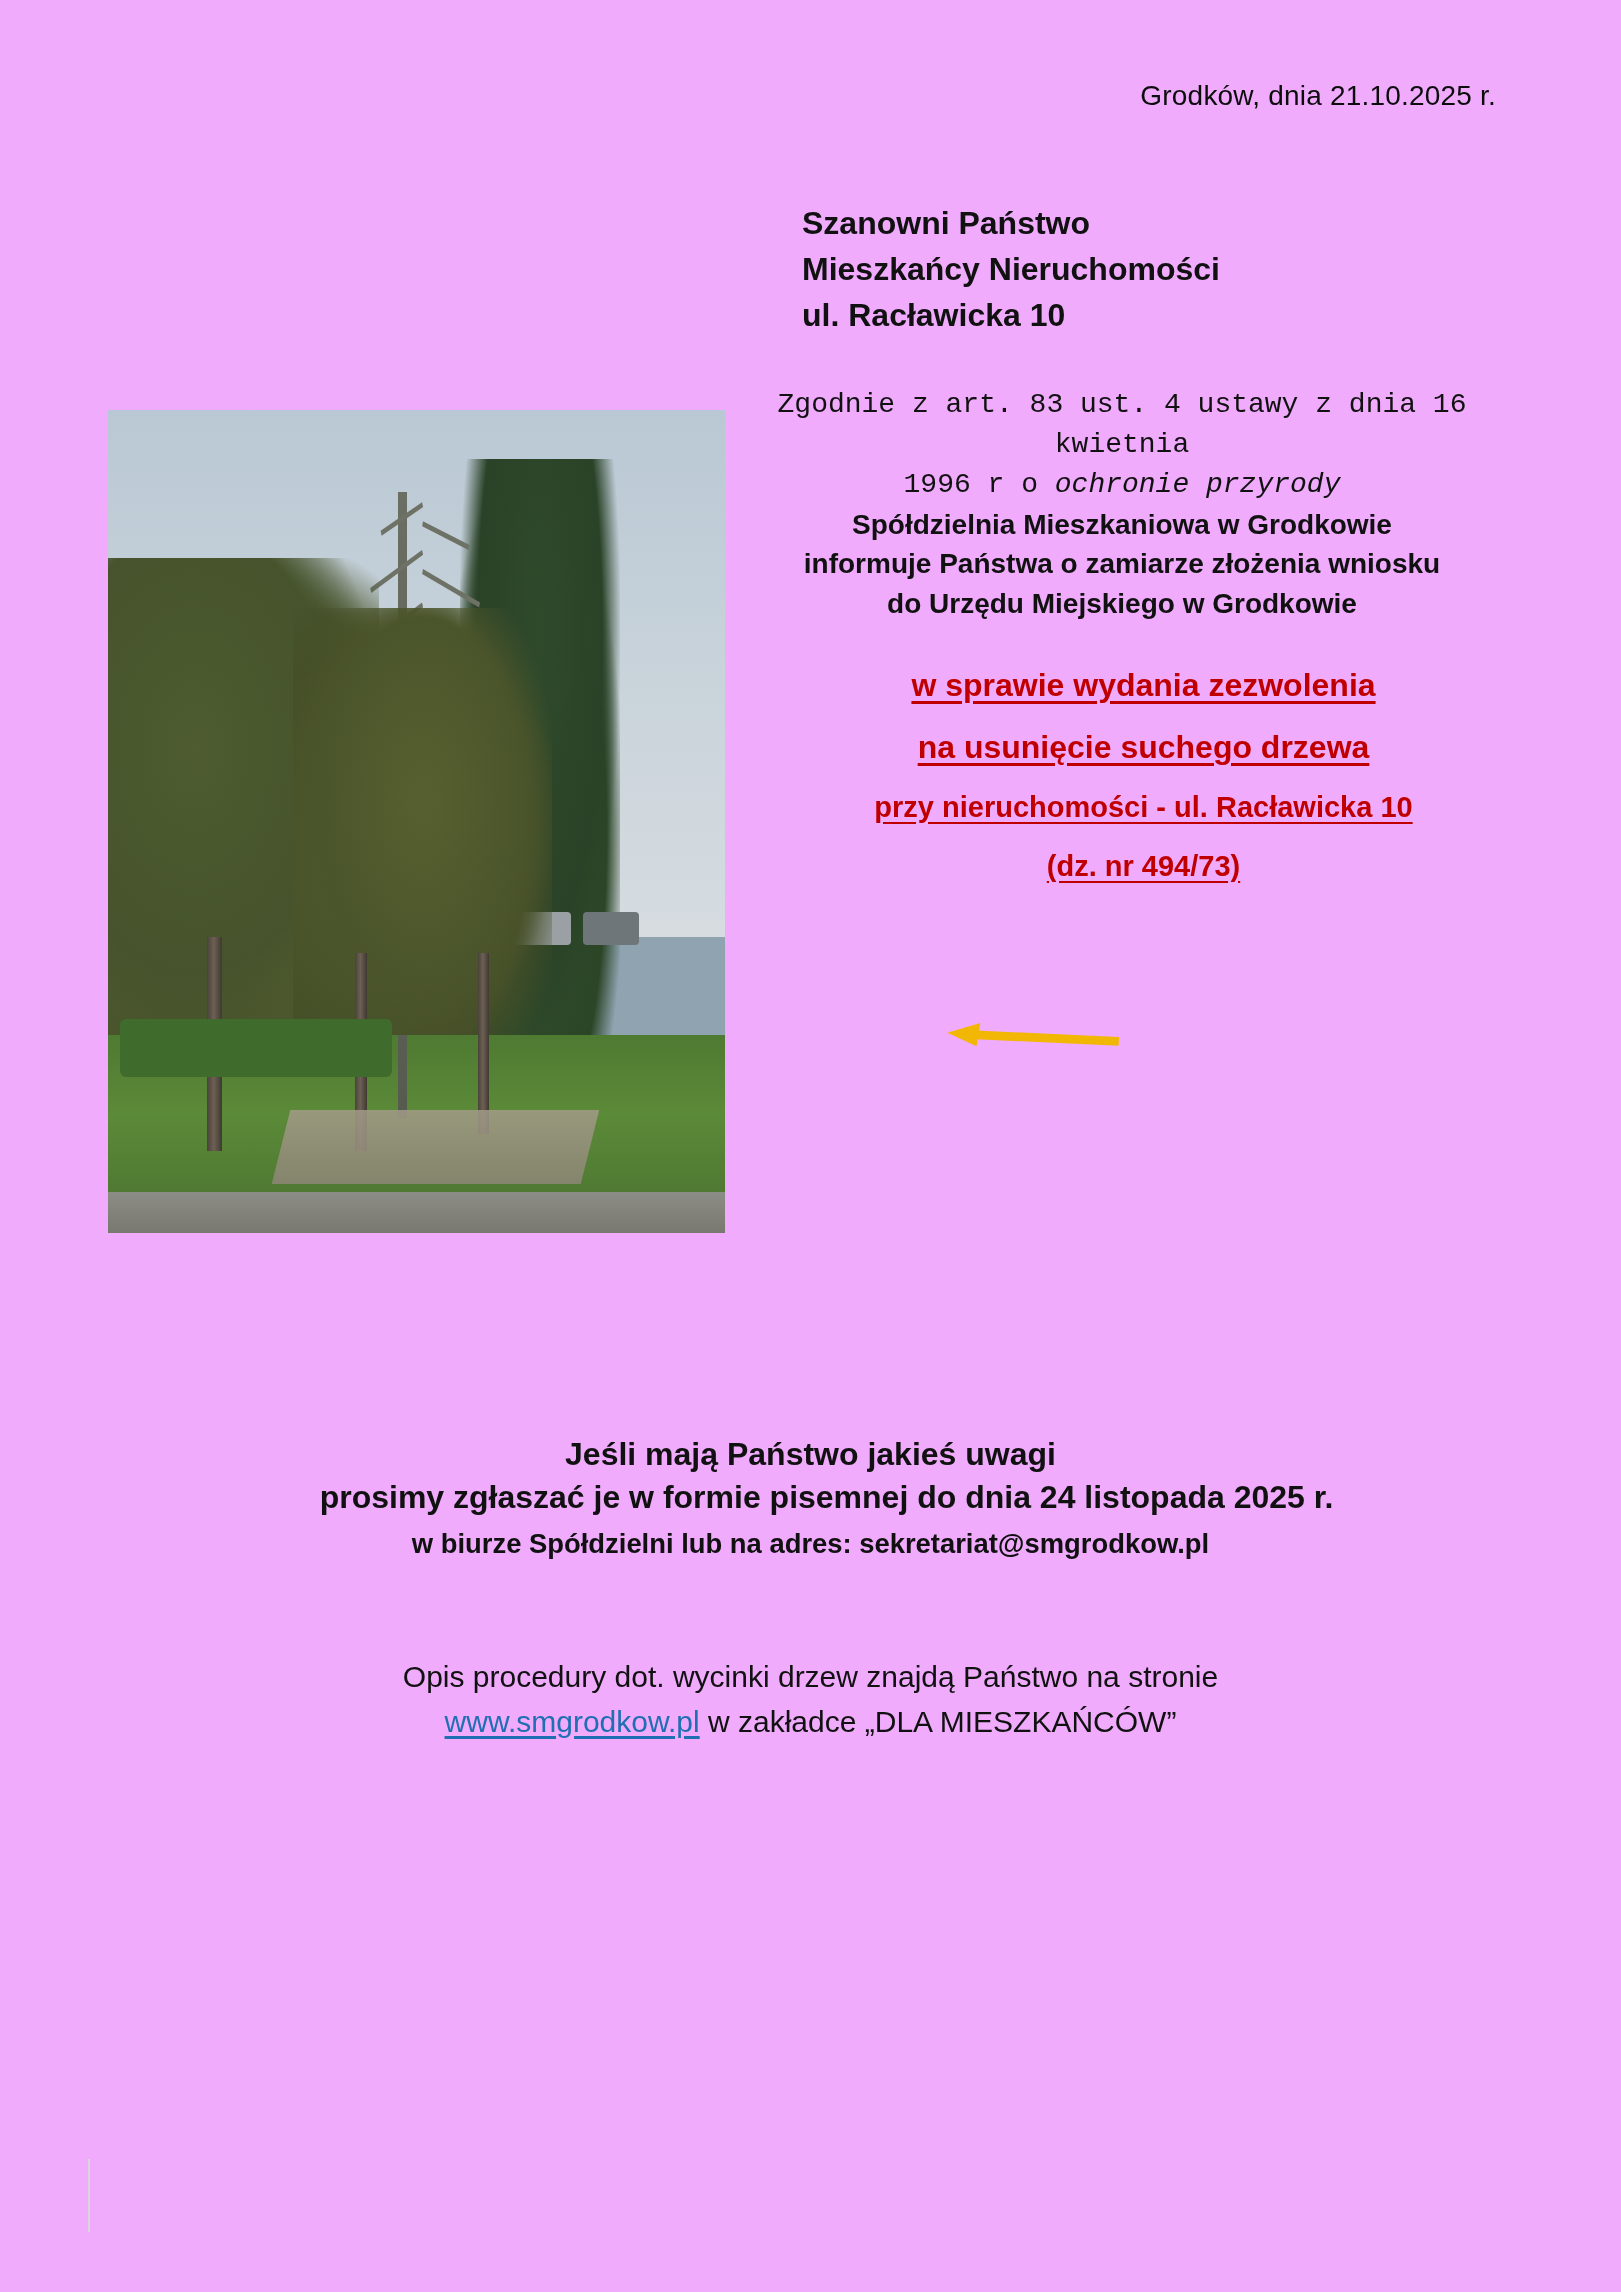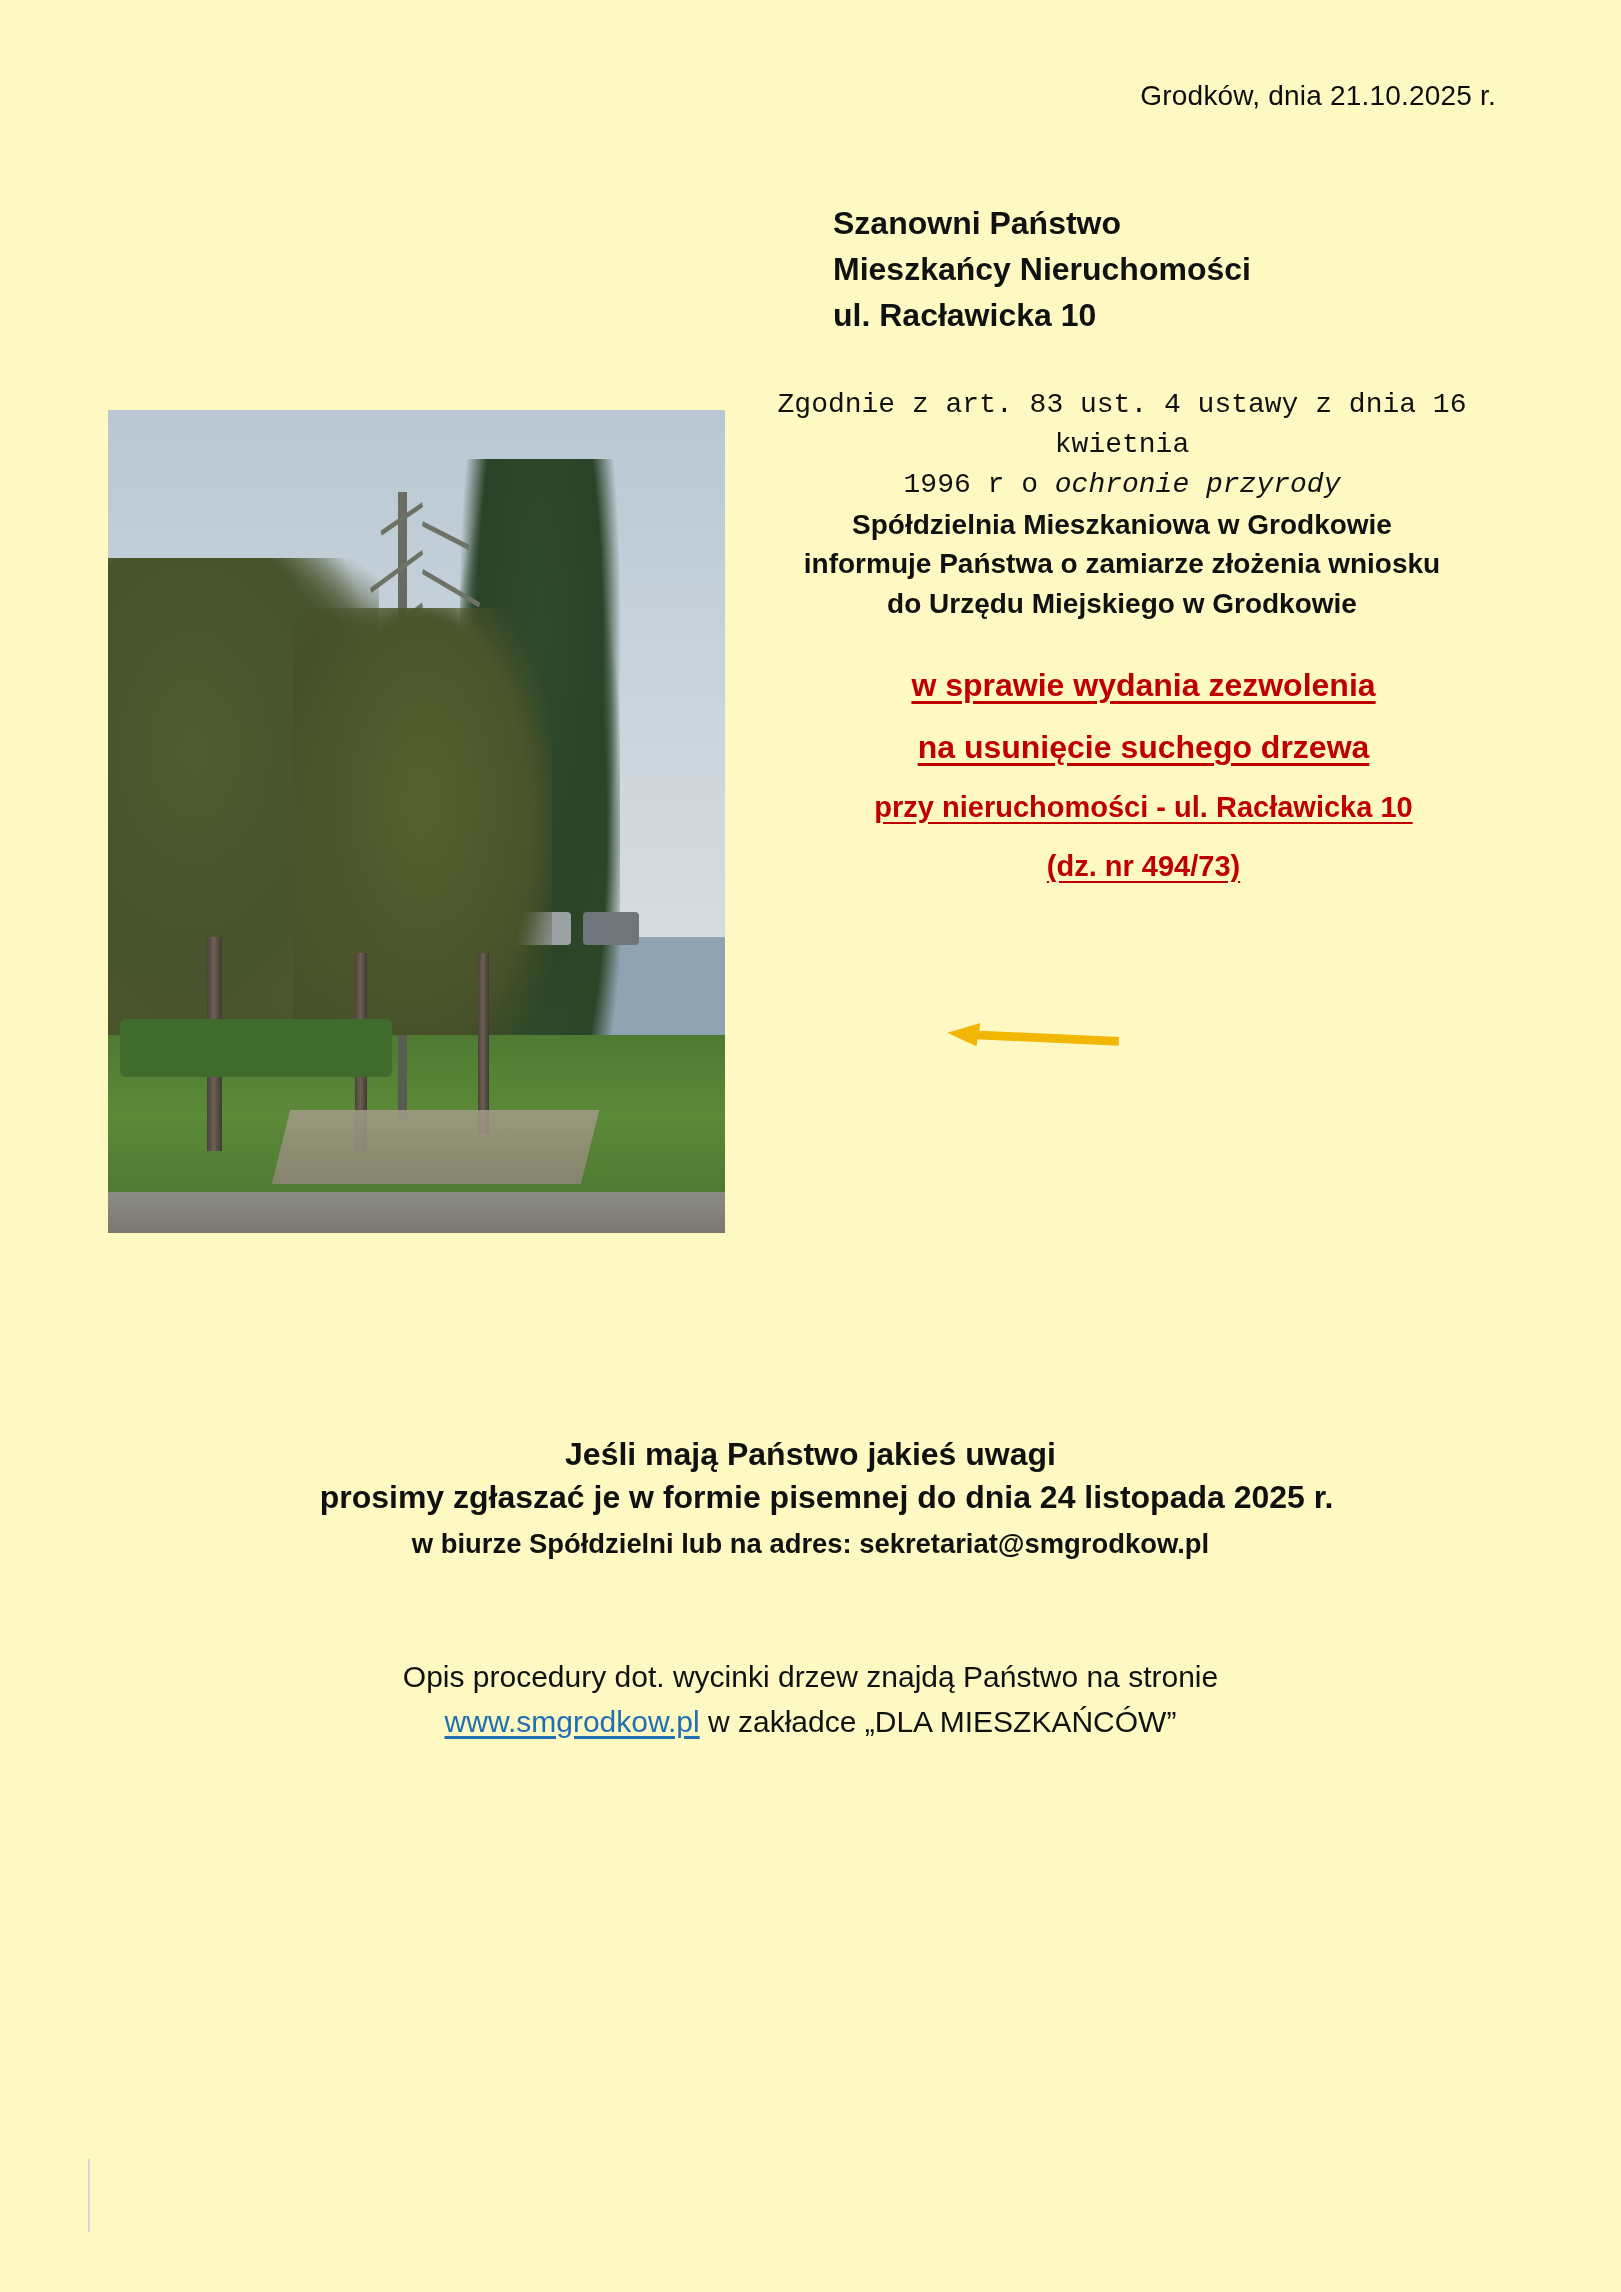--- a/index.html
+++ b/index.html
@@ -13,21 +13,21 @@
     font-family: "Liberation Sans", sans-serif;
     color: #1a1a1a;
     position: relative;
     overflow: hidden;
   }
 
   .page {
     position: relative;
     width: 1621px;
     height: 2293px;
-    background: #fef9c3;
+    background: #f0abfc;
   }
 
   
   .date-line {
     position: absolute;
     top: 80px;
     right: 125px;
     font-size: 28px;
     color: #0d0d0d;
     letter-spacing: 0.2px;
@@ -37,21 +37,21 @@
   .right-col {
     position: absolute;
     left: 725px;
     top: 201px;
     width: 794px;
     text-align: center;
   }
 
   .salutation {
     text-align: left;
-    margin-left: 108px;
+    margin-left: 77px;
     font-size: 32px;
     font-weight: bold;
     line-height: 1.43;
     color: #111111;
   }
 
   .legal-block {
     margin-top: 47px;
     font-size: 28px;
     line-height: 1.42;

